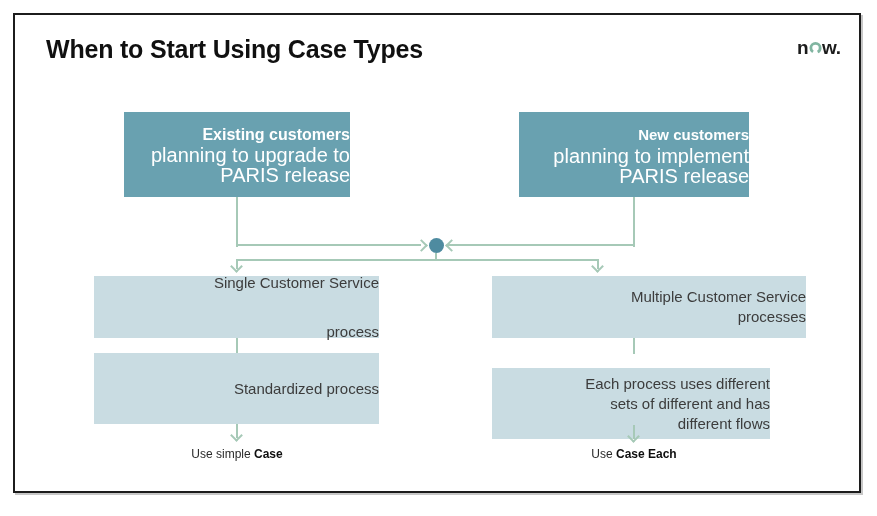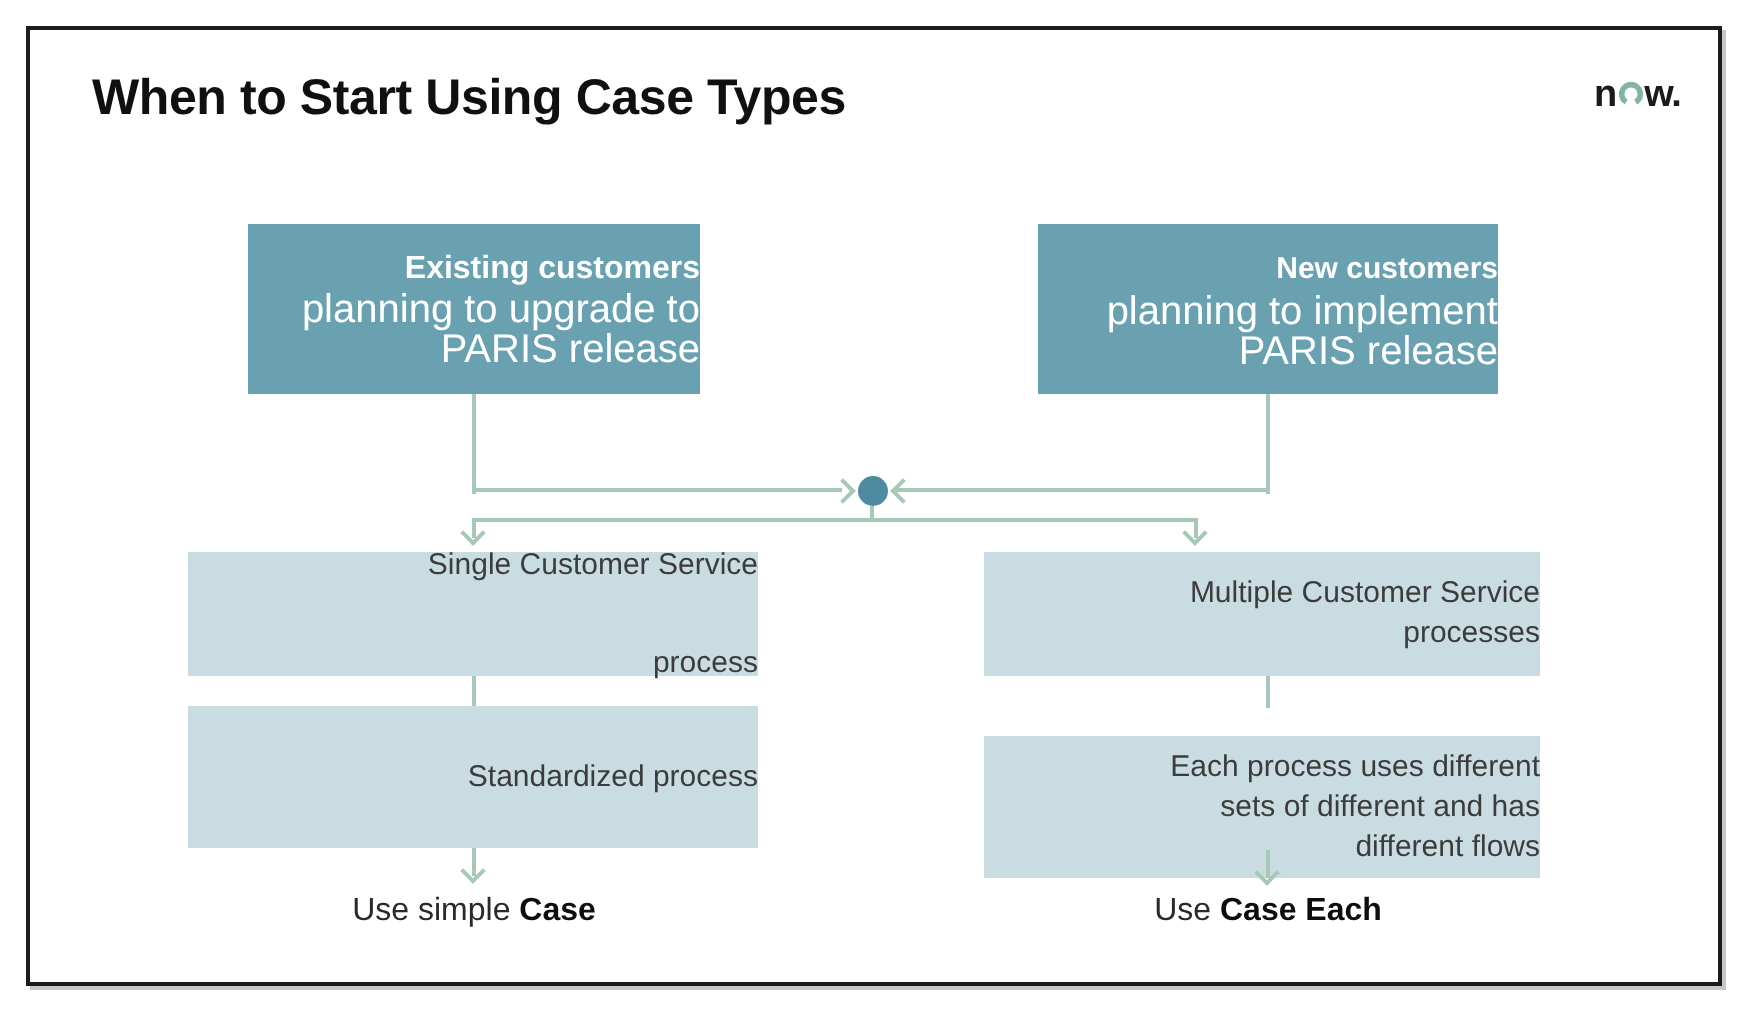--- a/index.html
+++ b/index.html
@@ -28,21 +28,21 @@
   .box-teal .bhead.big{font-size:15px;line-height:23px;}
   .box-teal .bline{font-size:20px;line-height:20px;}
   .box-light{background:var(--light-box);color:#3c3c3c;}
   .box-light .bline{font-size:15px;line-height:20px;}
   .line{position:absolute;background:var(--connector);}
   .chev{position:absolute;width:9px;height:9px;box-sizing:border-box;}
   .chev-right{border-top:2px solid var(--connector);border-right:2px solid var(--connector);transform:rotate(45deg);}
   .chev-left{border-bottom:2px solid var(--connector);border-left:2px solid var(--connector);transform:rotate(45deg);}
   .chev-down{border-right:2px solid var(--connector);border-bottom:2px solid var(--connector);transform:rotate(45deg);}
   .dot{position:absolute;width:15px;height:15px;border-radius:50%;background:var(--node-dot);}
-  .concl{position:absolute;width:250px;text-align:center;font-size:16px;color:#2a2a2a;}
+  .concl{position:absolute;width:250px;text-align:center;font-size:12px;color:#2a2a2a;}
   .concl b{color:#0e0e0e;}
 </style>
 </head>
 <body>
 
 <div class="page">
   <div class="slide">
 
     <div class="title">When to Start Using Case Types</div>
 
@@ -78,21 +78,21 @@
     <div class="line" style="left:221px;top:244px;width:363px;height:2px;"></div>
     <div class="line" style="left:221px;top:244px;width:2px;height:10px;"></div>
     <div class="chev chev-down" style="left:217px;top:247px;"></div>
     <div class="line" style="left:582px;top:244px;width:2px;height:10px;"></div>
     <div class="chev chev-down" style="left:578px;top:247px;"></div>
 
     <div class="box box-light" style="left:79px;top:261px;width:285px;height:62px;gap:29px;">
       <span class="bline">Single Customer Service</span>
       <span class="bline">process</span>
     </div>
-    <div class="box box-light" style="left:477px;top:261px;width:278px;height:62px;padding-left:32px;">
+    <div class="box box-light" style="left:477px;top:261px;width:314px;height:62px;padding-left:32px;">
       <span class="bline">Multiple Customer Service</span>
       <span class="bline">processes</span>
     </div>
 
     <div class="line" style="left:221px;top:323px;width:2px;height:15px;"></div>
     <div class="line" style="left:618px;top:323px;width:2px;height:16px;"></div>
 
     <div class="box box-light" style="left:79px;top:338px;width:285px;height:71px;">
       <span class="bline">Standardized process</span>
     </div>

